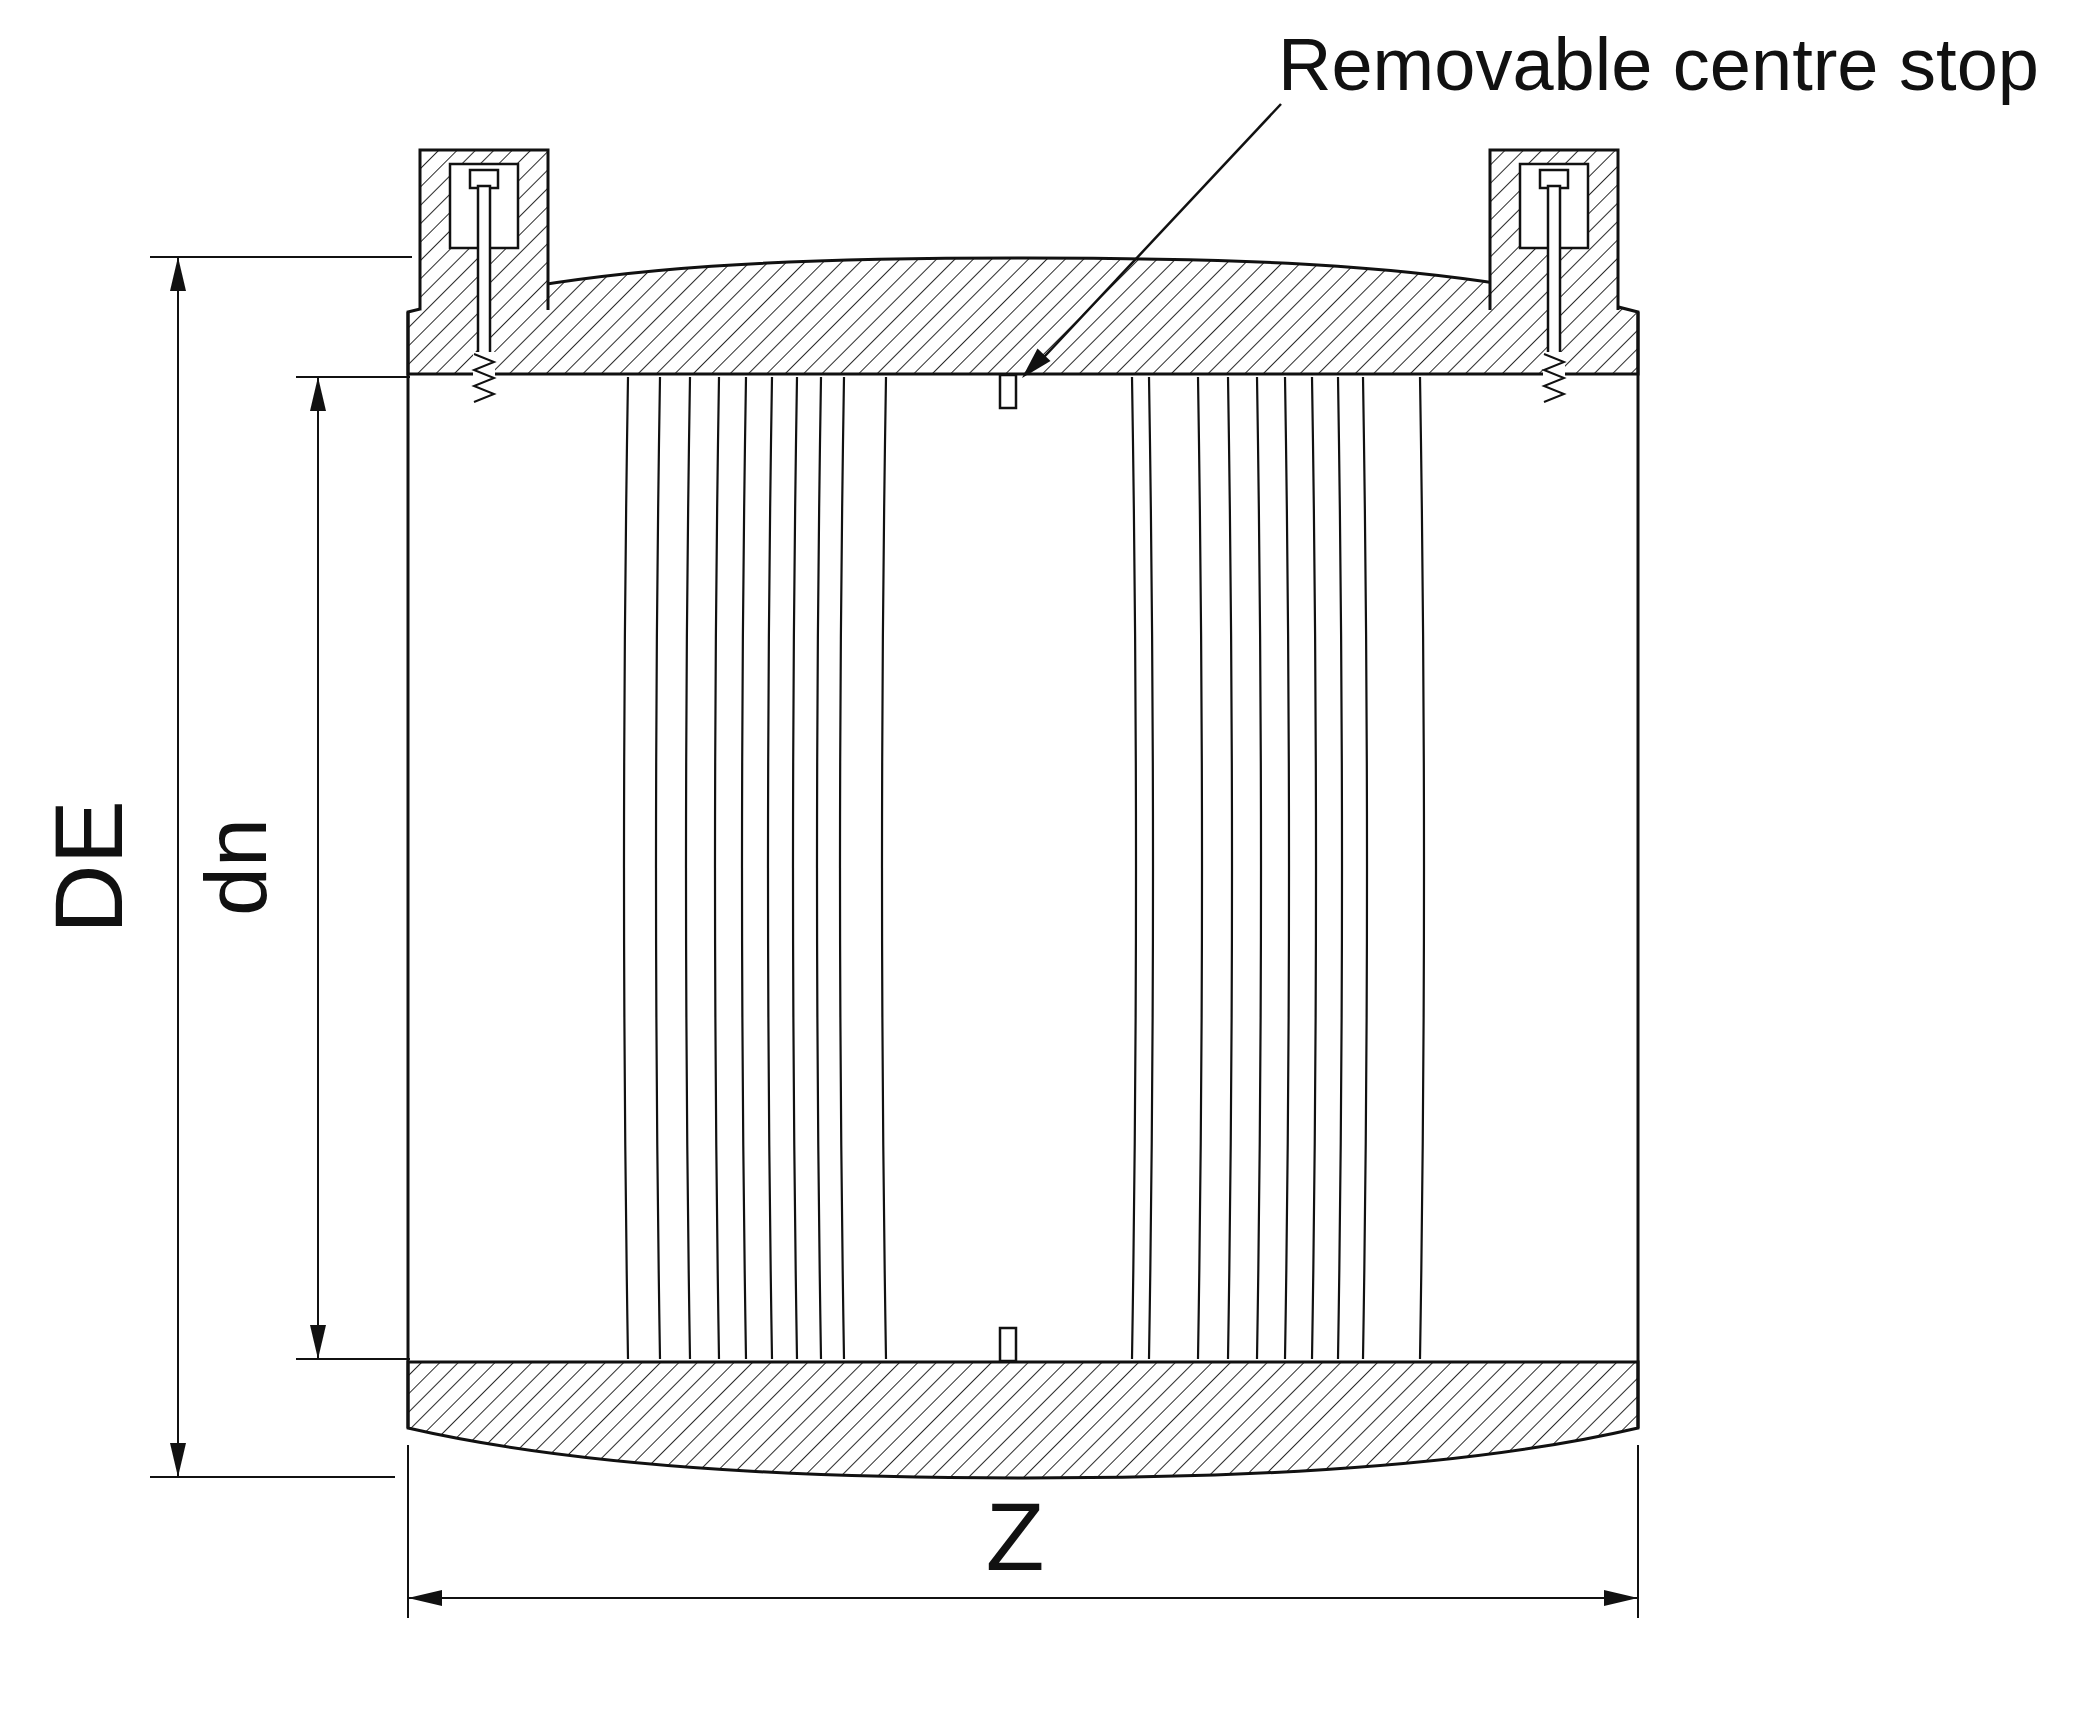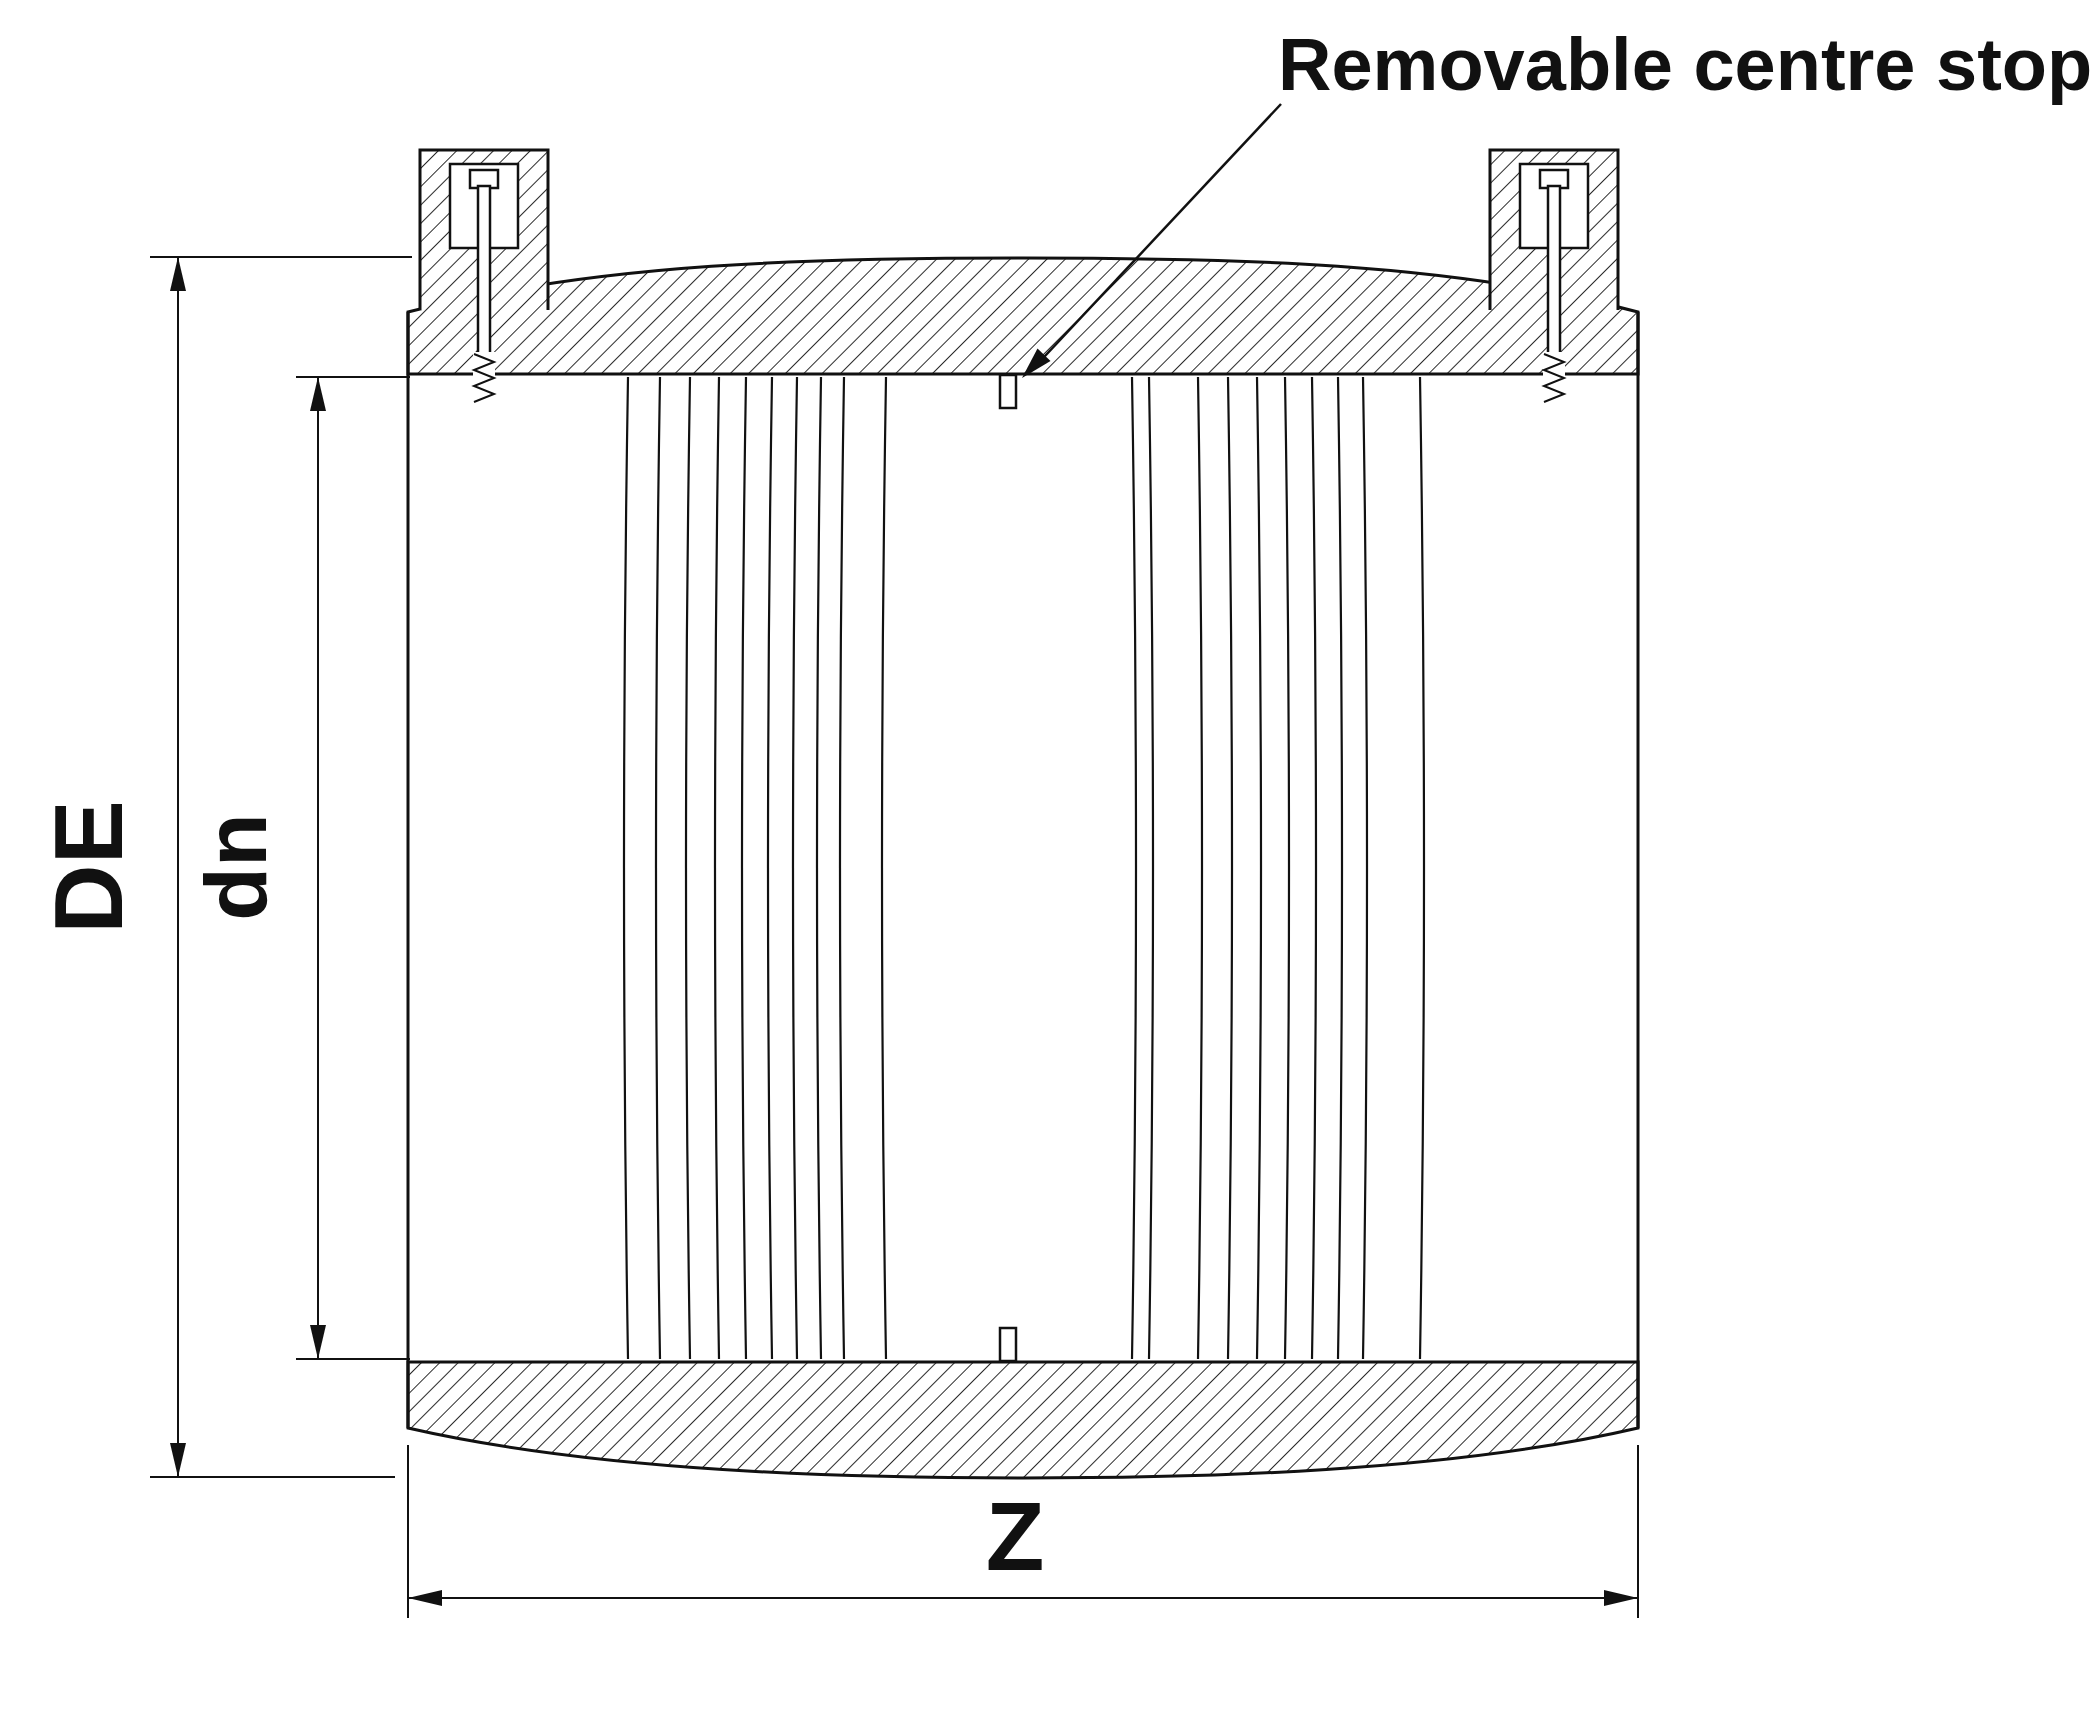--- a/index.html
+++ b/index.html
@@ -5,21 +5,20 @@
   html, body {
     margin: 0;
     padding: 0;
     background: #ffffff;
   }
   .canvas-wrap {
     width: 2097px;
     height: 1727px;
     background: #ffffff;
     font-family: "Liberation Sans", sans-serif;
-    font-weight: bold;
   }
   svg { display: block; }
   text {
     font-family: "Liberation Sans", sans-serif;
     fill: #111111;
   }
 </style>
 </head>
 <body>
 

